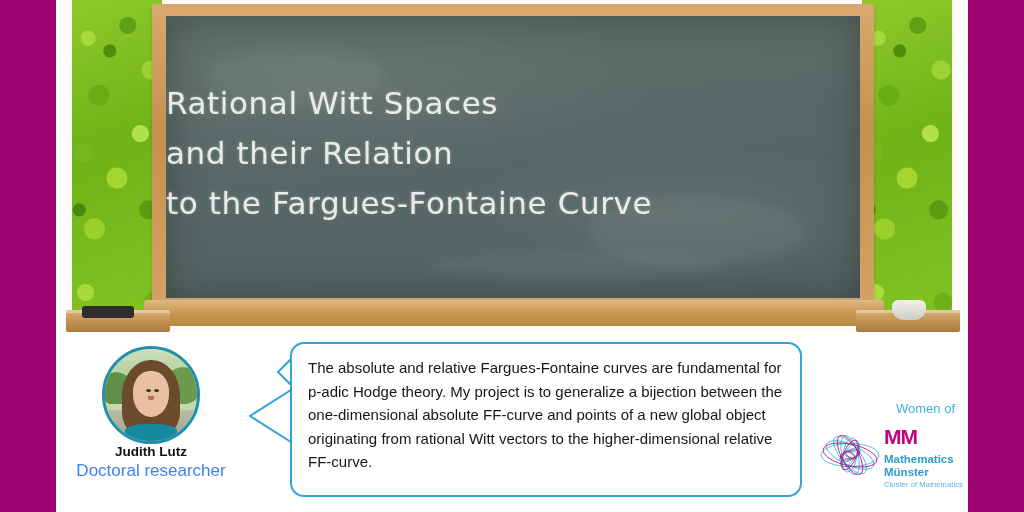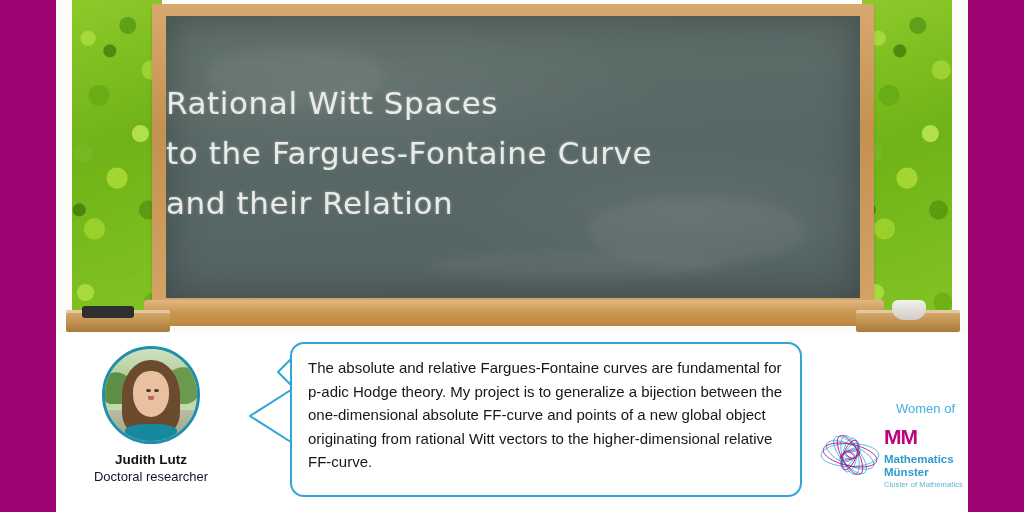--- a/index.html
+++ b/index.html
@@ -181,29 +181,28 @@
   .av-ground{ position:absolute; left:0; bottom:0; width:100%; height:34%; background:linear-gradient(#b9bda4,#9aa188); }
   .av-hair  { position:absolute; left:18%; top:12%; width:64%; height:82%; background:#6b4a2d; border-radius:48% 48% 30% 30%; }
   .av-face  { position:absolute; left:30%; top:24%; width:40%; height:50%; background:#e9c1a1; border-radius:46% 46% 50% 50%; }
   .av-eye   { position:absolute; width:5px; height:3px; background:#4a3422; border-radius:50%; top:40%; }
   .av-eye.l { left:36%; }
   .av-eye.r { left:57%; }
   .av-mouth { position:absolute; left:42%; top:55%; width:16%; height:7%; background:#b7685e; border-radius:0 0 50% 50%; }
   .av-shirt { position:absolute; left:22%; bottom:0; width:56%; height:18%; background:#17899f; border-radius:40% 40% 0 0; }
 
   .person-name {
-    margin-top: 8px;
     font-size: 13.5px;
     font-weight: bold;
     color: #111111;
   }
   .person-role {
     margin-top: 2px;
-    font-size: 13px;
-    color: #0f172a;
+    font-size: 17px;
+    color: #3b82f6;
   }
 
   
   .bubble-wrap {
     position: absolute;
     left: 176px;
     top: 9px;
     width: 570px;
     height: 150px;
   }
@@ -300,22 +299,22 @@
 
     <div class="board-frame"></div>
 
     <div class="chalkboard">
       <div class="chalk-smudge" style="left:40px;  top:30px;  width:180px; height:60px;"></div>
       <div class="chalk-smudge" style="left:420px; top:180px; width:220px; height:70px;"></div>
       <div class="chalk-smudge" style="left:260px; top:235px; width:300px; height:28px;"></div>
 
       <div class="board-title">
         <span class="tline">Rational Witt Spaces</span>
+        <span class="tline">and their Relation</span>
         <span class="tline">to the Fargues-Fontaine Curve</span>
-        <span class="tline">and their Relation</span>
       </div>
     </div>
 
     <div class="board-ledge"></div>
     <div class="moss-tray left"></div>
     <div class="moss-tray right"></div>
     <div class="tray-object sponge"></div>
     <div class="tray-object chalkcup"></div>
   </div>
 

